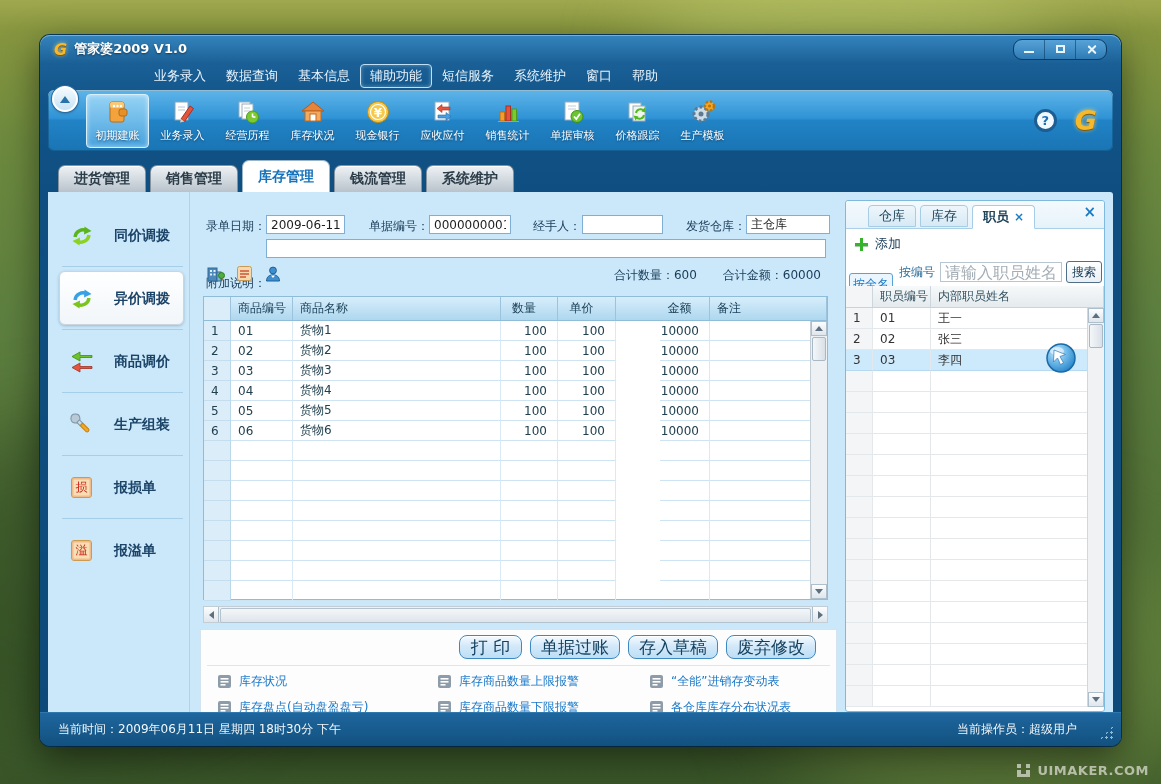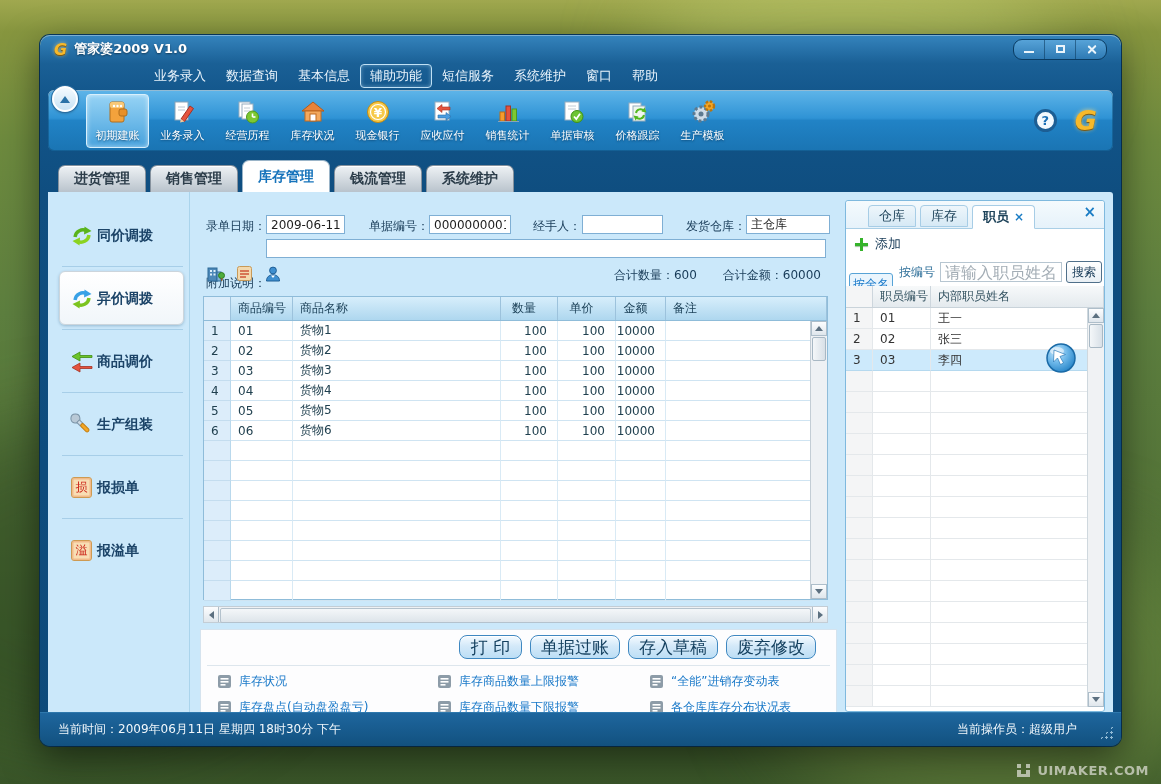--- a/index.html
+++ b/index.html
@@ -61,21 +61,21 @@
   .tab{height:27px;width:88px;display:flex;align-items:center;justify-content:center;font-size:14px;font-weight:bold;color:#2c3d4a;
     background:linear-gradient(#eef2f5,#b9c3cc);border:1px solid #86929e;border-bottom:none;border-radius:7px 7px 0 0;
     box-shadow:inset 0 1px 0 #fff;box-sizing:border-box;}
   .tab.active{height:32px;background:#fff;color:#1673bb;border-color:#9ab4c8;}
 
   
   .content{position:absolute;left:8px;top:157px;width:1065px;height:520px;background:#cbe8fa;border-radius:0 3px 0 0;}
 
   
   .sidebar{position:absolute;left:8px;top:0;width:134px;height:520px;padding-top:12px;box-sizing:border-box;border-right:1px solid #aad4ec;}
-  .side-item{position:relative;height:63px;display:flex;align-items:center;gap:3px;padding-left:14px;}
+  .side-item{position:relative;height:63px;display:flex;align-items:center;gap:20px;padding-left:14px;}
   .side-item::after{content:"";position:absolute;left:6px;right:6px;bottom:0;height:1px;background:rgba(125,175,210,.45);}
   .side-item:last-child::after{display:none;}
   .side-item.active::before{content:"";position:absolute;left:3px;right:5px;top:4px;bottom:5px;background:linear-gradient(#ffffff,#f1f6fa);
     border:1px solid #ccd5dc;border-radius:6px;box-shadow:0 1px 3px rgba(30,80,120,.3);}
   .side-ico{position:relative;z-index:1;width:24px;height:24px;}
   .side-label{position:relative;z-index:1;font-size:14px;font-weight:bold;color:#1c4468;}
   .stamp{width:21px;height:21px;margin:1px;background:#f8deb4;border:1px solid #cd9a52;border-radius:3px;box-sizing:border-box;
     display:flex;align-items:center;justify-content:center;font-size:12px;color:#cc2a1e;box-shadow:inset 0 0 0 1.5px rgba(230,120,60,.35);}
 
   
@@ -92,21 +92,21 @@
   .ghead{display:flex;width:623px;height:24px;background:linear-gradient(#d7eefb,#aed7ef);border-bottom:1px solid #8fbcd9;box-sizing:border-box;}
   .ghead .hcell{display:flex;align-items:center;padding-left:7px;border-right:1px solid #9cc2dc;box-sizing:border-box;color:#1d4259;}
   .ghead .hc-c{justify-content:center;padding-left:0;}
   .gbody{display:flex;height:278px;}
   .grows{width:606px;}
   .grow{display:flex;height:20px;}
   .cell{display:flex;align-items:center;padding-left:7px;border-right:1px solid #d9eaf5;border-bottom:1px solid #cfe4f2;box-sizing:border-box;overflow:hidden;white-space:nowrap;color:#20404f;}
   .gc-no{width:27px;background:#dcedfa;border-right-color:#b9d8ec;border-bottom-color:#c4ddef;}
   .gc-code{width:62px;}
   .gc-name{width:208px;}
-  .gc-qty{width:57px;}.gc-price{width:58px;}.gc-amt{width:50px;}
+  .gc-qty{width:57px;}.gc-price{width:58px;}.gc-amt{width:50px;margin-left:44px;}
   .gc-qty,.gc-price,.gc-amt{justify-content:flex-end;padding-right:10px;padding-left:0;}
   .gc-note{flex:1;border-right:none;}
 
   
   .vscroll{width:17px;background:#eef1f4;border-left:1px solid #c3cdd5;box-sizing:border-box;display:flex;flex-direction:column;}
   .vs-btn{height:15px;background:linear-gradient(#fcfdfe,#dfe6ec);border:1px solid #aebeca;box-sizing:border-box;display:flex;align-items:center;justify-content:center;}
   .vs-btn.bottom{margin-top:auto;}
   .vs-thumb{height:22px;margin:1px;background:linear-gradient(90deg,#f4f7f9,#d8e0e7);border:1px solid #a8b8c4;border-radius:2px;}
   .tri-u{width:0;height:0;border:4px solid transparent;border-bottom:5px solid #5c7080;margin-top:-4px;}
   .tri-d{width:0;height:0;border:4px solid transparent;border-top:5px solid #5c7080;margin-bottom:-4px;}

